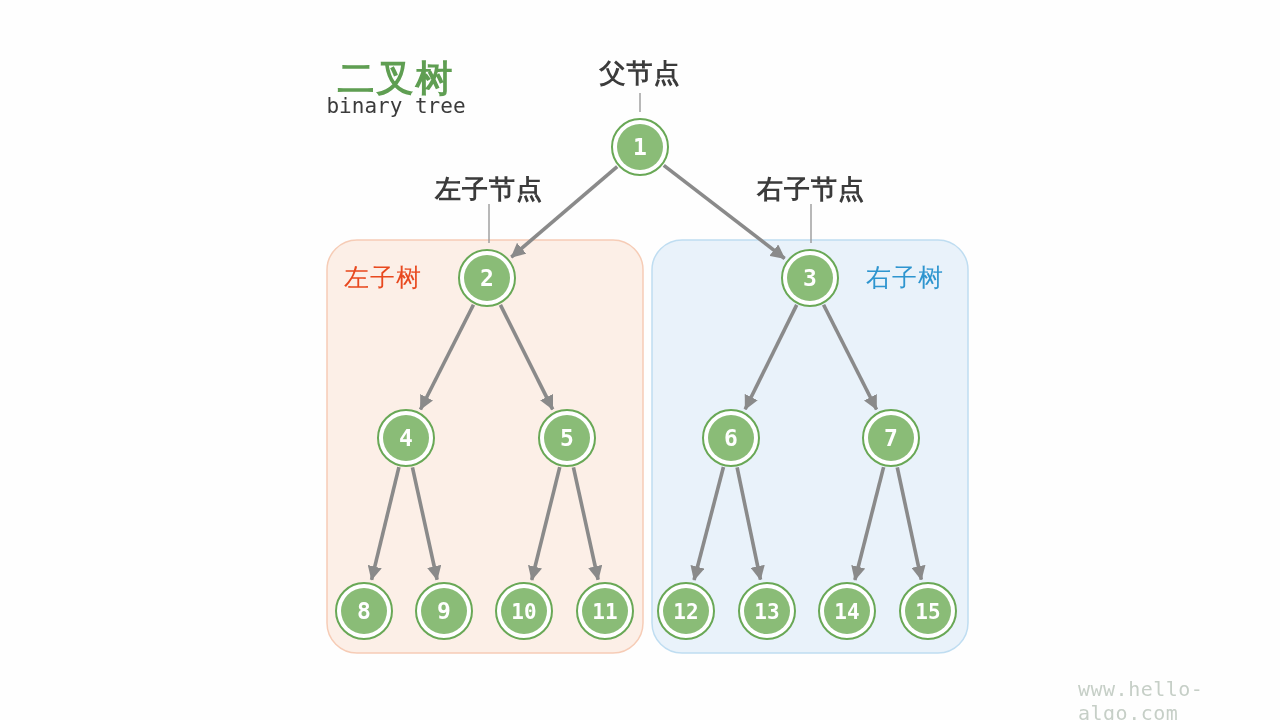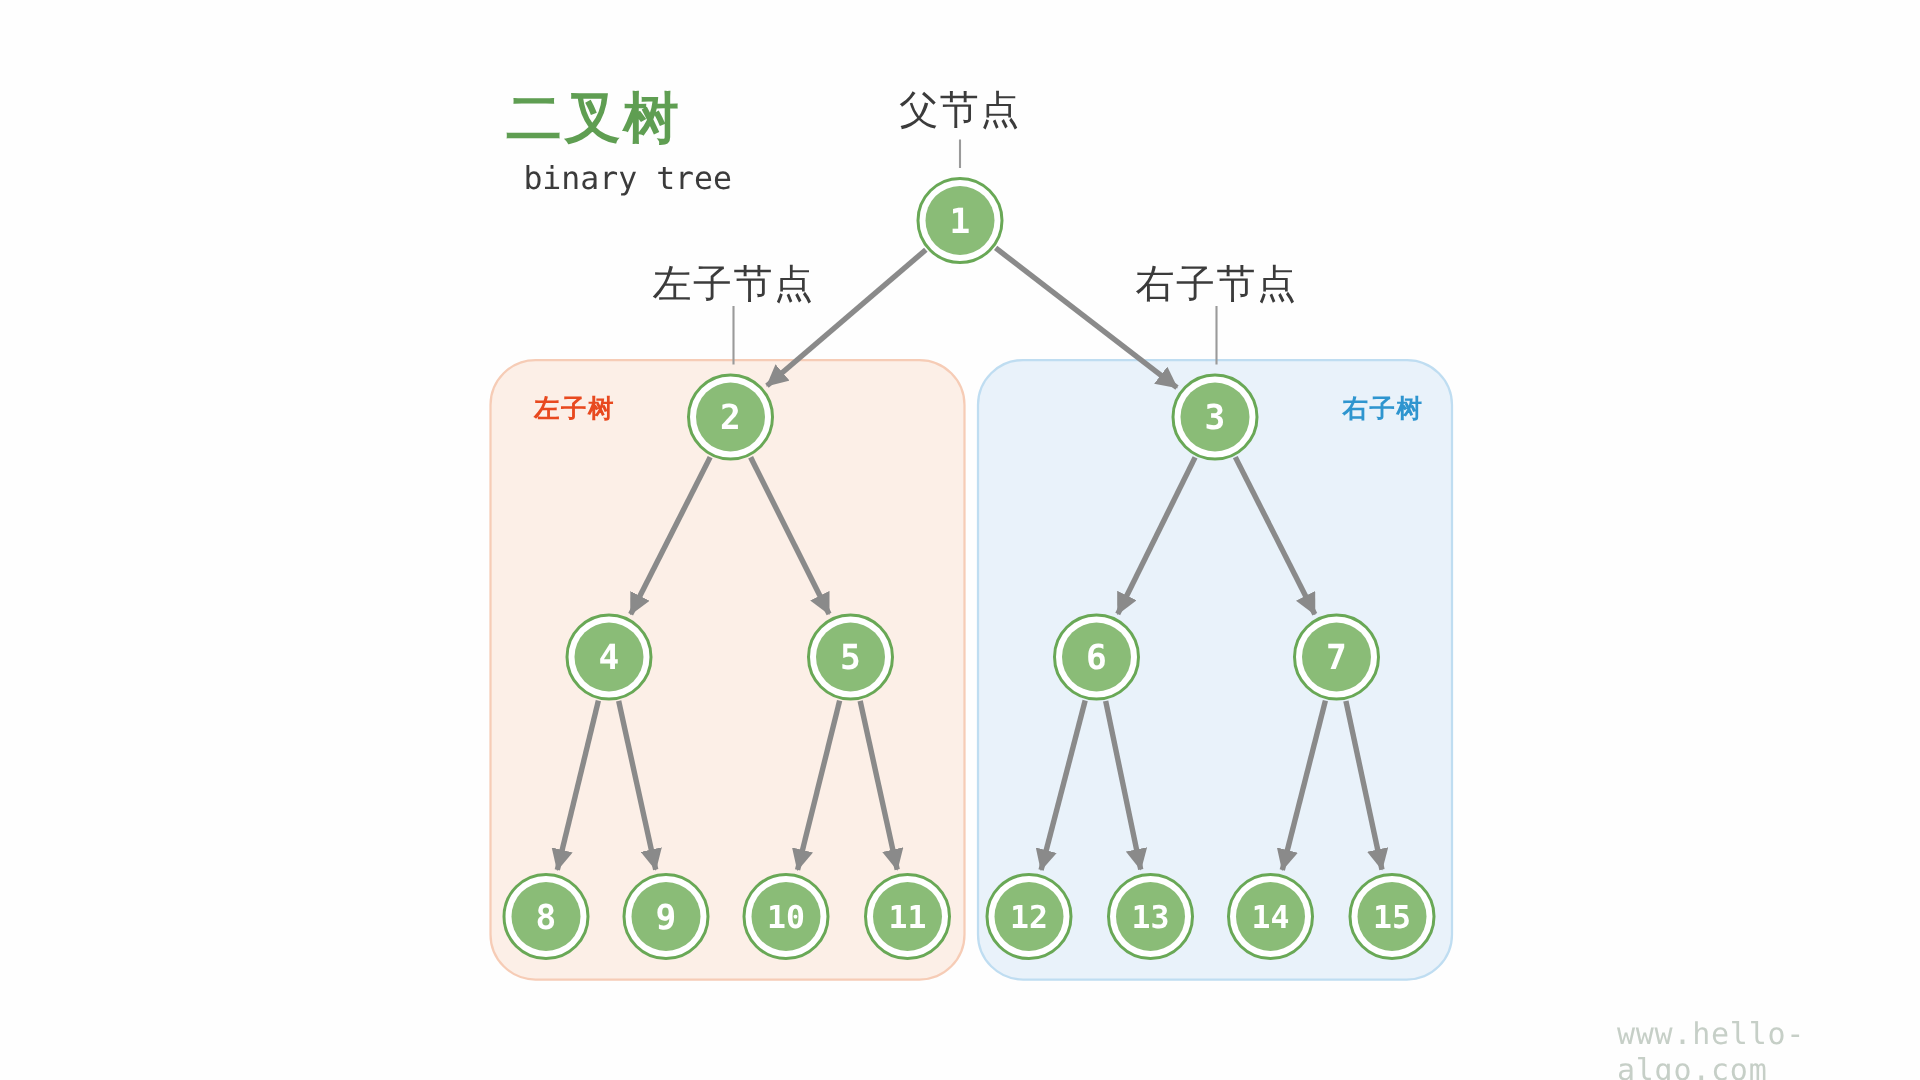--- a/index.html
+++ b/index.html
@@ -16,21 +16,21 @@
     background: var(--background, #fefefe);
   }
   #diagram {
     position: absolute;
     left: 0;
     top: 0;
   }
   .lbl {
     position: absolute;
     text-align: center;
-    font-weight: normal;
+    font-weight: bold;
     color: var(--text-dark, #3b3b3b);
     font-size: 26px;
     letter-spacing: 1px;
     white-space: nowrap;
   }
   .title-zh {
     position: absolute;
     left: 330px;
     top: 54px;
     width: 132px;
@@ -38,40 +38,38 @@
     font-size: 37px;
     font-weight: bold;
     letter-spacing: 2px;
     color: var(--title-green, #5f9e52);
   }
   .title-en {
     position: absolute;
     left: 304px;
     top: 94px;
     width: 184px;
-    text-align: right;
+    text-align: center;
     font-family: "DejaVu Sans Mono", "Liberation Mono", monospace;
     font-size: 21px;
     color: var(--text-dark, #3c3c3c);
-    margin-top: 13px;
   }
   .lbl-parent   { left: 580px; top: 56px;  width: 120px; }
   .lbl-leftchild  { left: 429px; top: 172px; width: 120px; }
   .lbl-rightchild { left: 751px; top: 172px; width: 120px; }
   .subtree-lbl {
     position: absolute;
     top: 261px;
-    font-size: 17px;
-    font-weight: bold;
+    font-size: 25px;
+    font-weight: normal;
     letter-spacing: 1px;
     white-space: nowrap;
-    margin-left: 12px;
   }
   .subtree-lbl.left  { left: 344px; color: var(--left-label, #e8491f); }
-  .subtree-lbl.right { left: 866px; width: 88px; text-align: center; color: var(--right-label, #2e95cf); }
+  .subtree-lbl.right { left: 866px; width: 88px; color: var(--right-label, #2e95cf); }
   .watermark {
     position: absolute;
     left: 1078px;
     top: 677px;
     font-family: "DejaVu Sans Mono", "Liberation Mono", monospace;
     font-size: 20px;
     color: var(--watermark, #c6cfc7);
     letter-spacing: 0.5px;
   }
 </style>

